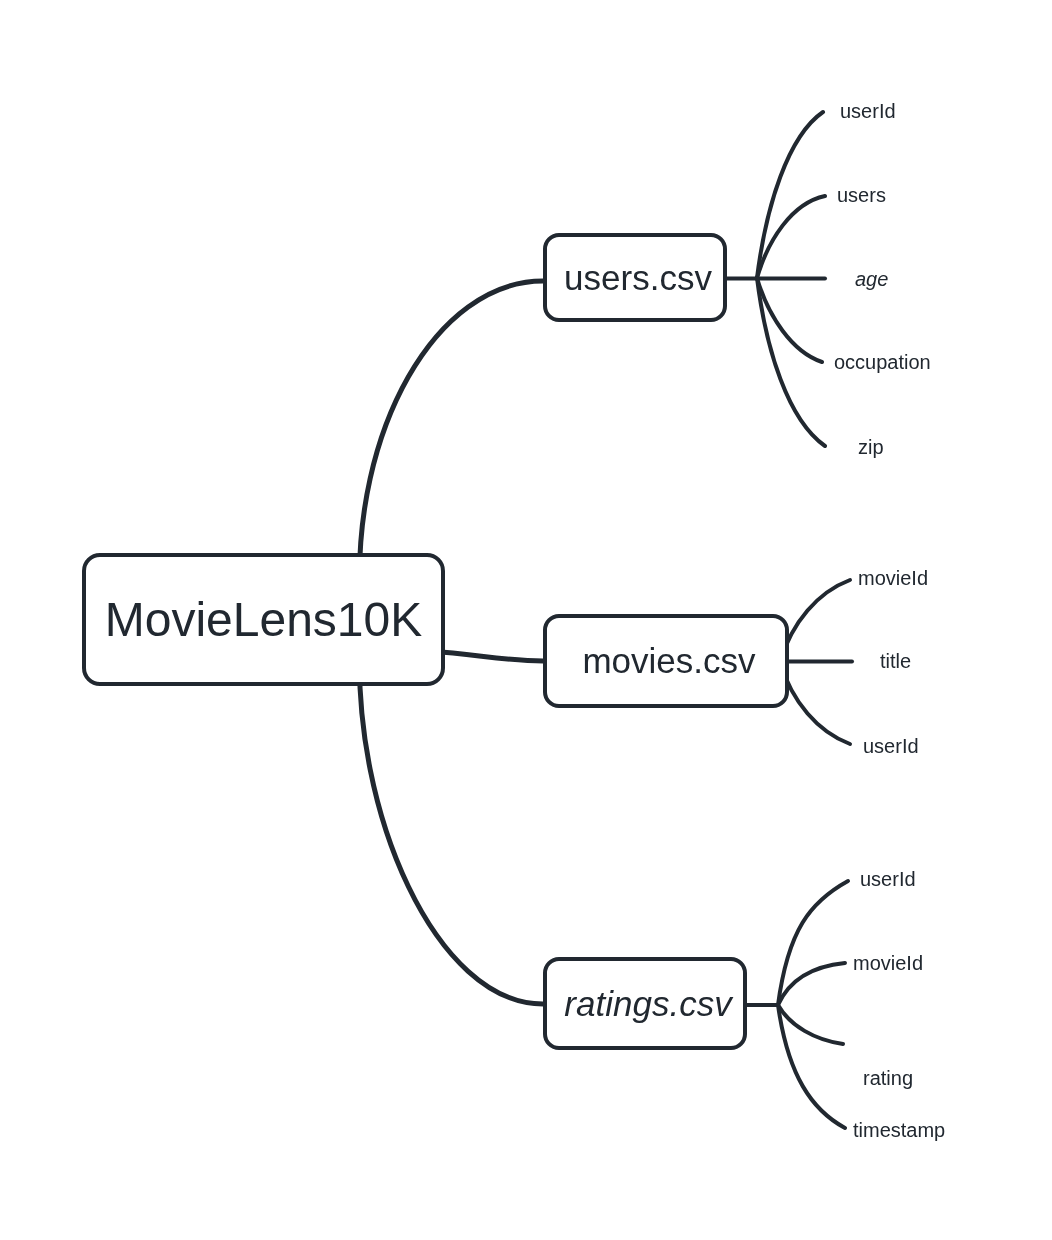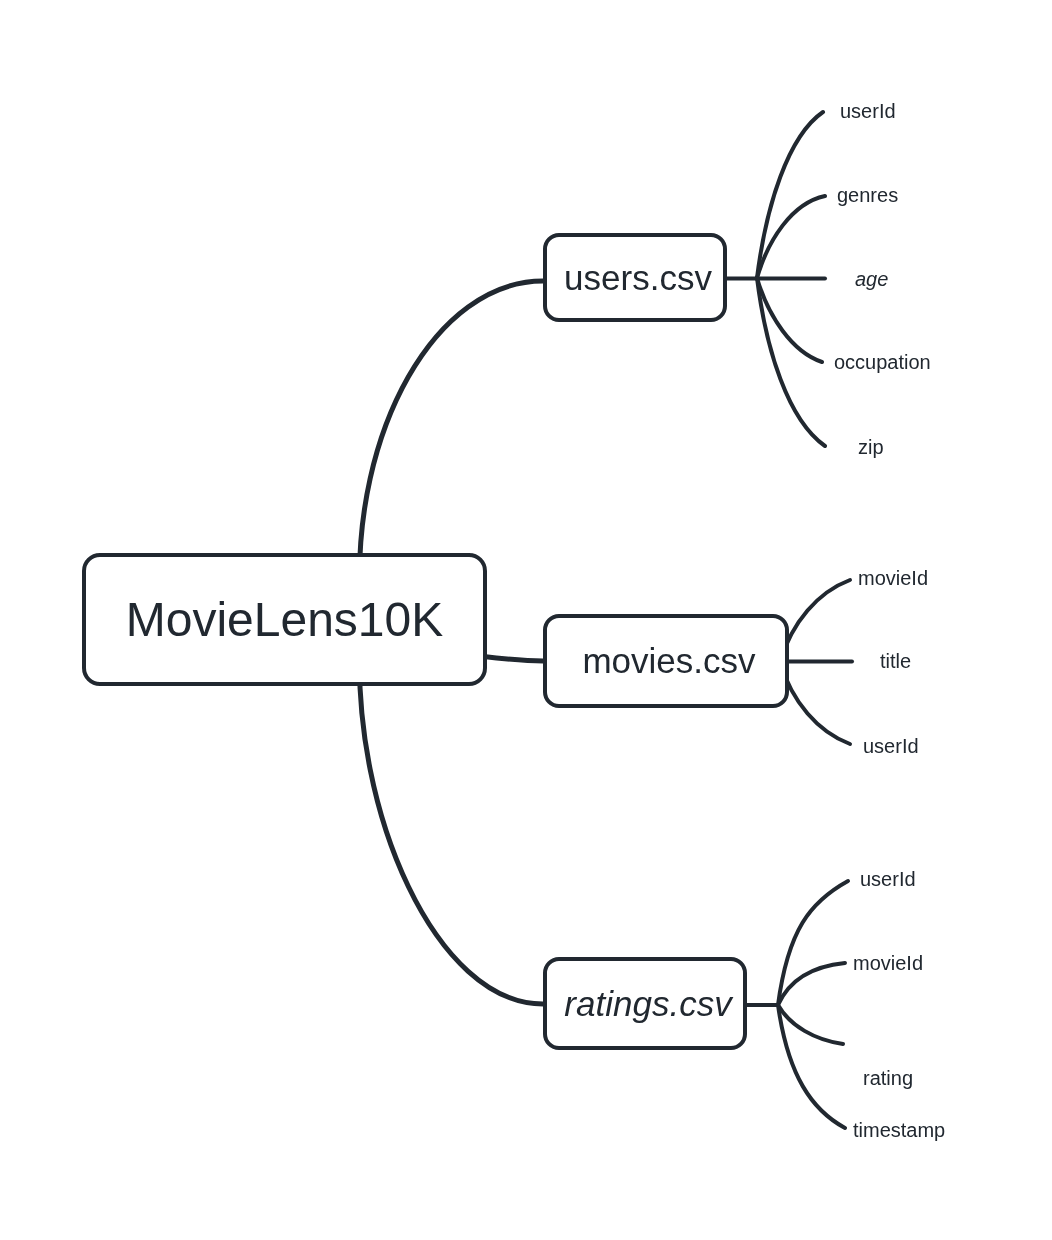--- a/index.html
+++ b/index.html
@@ -28,21 +28,21 @@
     background: #ffffff;
     border: 4px solid #212830;
     box-sizing: border-box;
     display: flex;
     align-items: center;
     justify-content: center;
     color: #212830;
   }
   .node-root {
     left: 82px; top: 553px;
-    width: 405px; height: 133px;
+    width: 363px; height: 133px;
     border-radius: 18px;
     font-size: 48px;
   }
   .node-child {
     border-radius: 16px;
     font-size: 35px;
     padding-left: 6px;
   }
   .node-users   { left: 543px; top: 233px; width: 184px; height: 89px; }
   .node-movies  { left: 543px; top: 614px; width: 246px; height: 94px; }
@@ -92,21 +92,21 @@
 
 <div class="node node-child node-movies">
   <span>movies.csv</span>
 </div>
 
 <div class="node node-child node-ratings">
   <span>ratings.csv</span>
 </div>
 
 <div class="leaf" style="left:840px; top:111px;">userId</div>
-<div class="leaf" style="left:837px; top:195px;">genres</div>
+<div class="leaf" style="left:837px; top:195px;">users</div>
 <div class="leaf" style="left:855px; top:279px;font-style:italic;">age</div>
 <div class="leaf" style="left:834px; top:362px;">occupation</div>
 <div class="leaf" style="left:858px; top:447px;">zip</div>
 
 <div class="leaf" style="left:858px; top:578px;">movieId</div>
 <div class="leaf" style="left:880px; top:661px;">title</div>
 <div class="leaf" style="left:863px; top:746px;">userId</div>
 
 <div class="leaf" style="left:860px; top:879px;">userId</div>
 <div class="leaf" style="left:853px; top:963px;">movieId</div>

